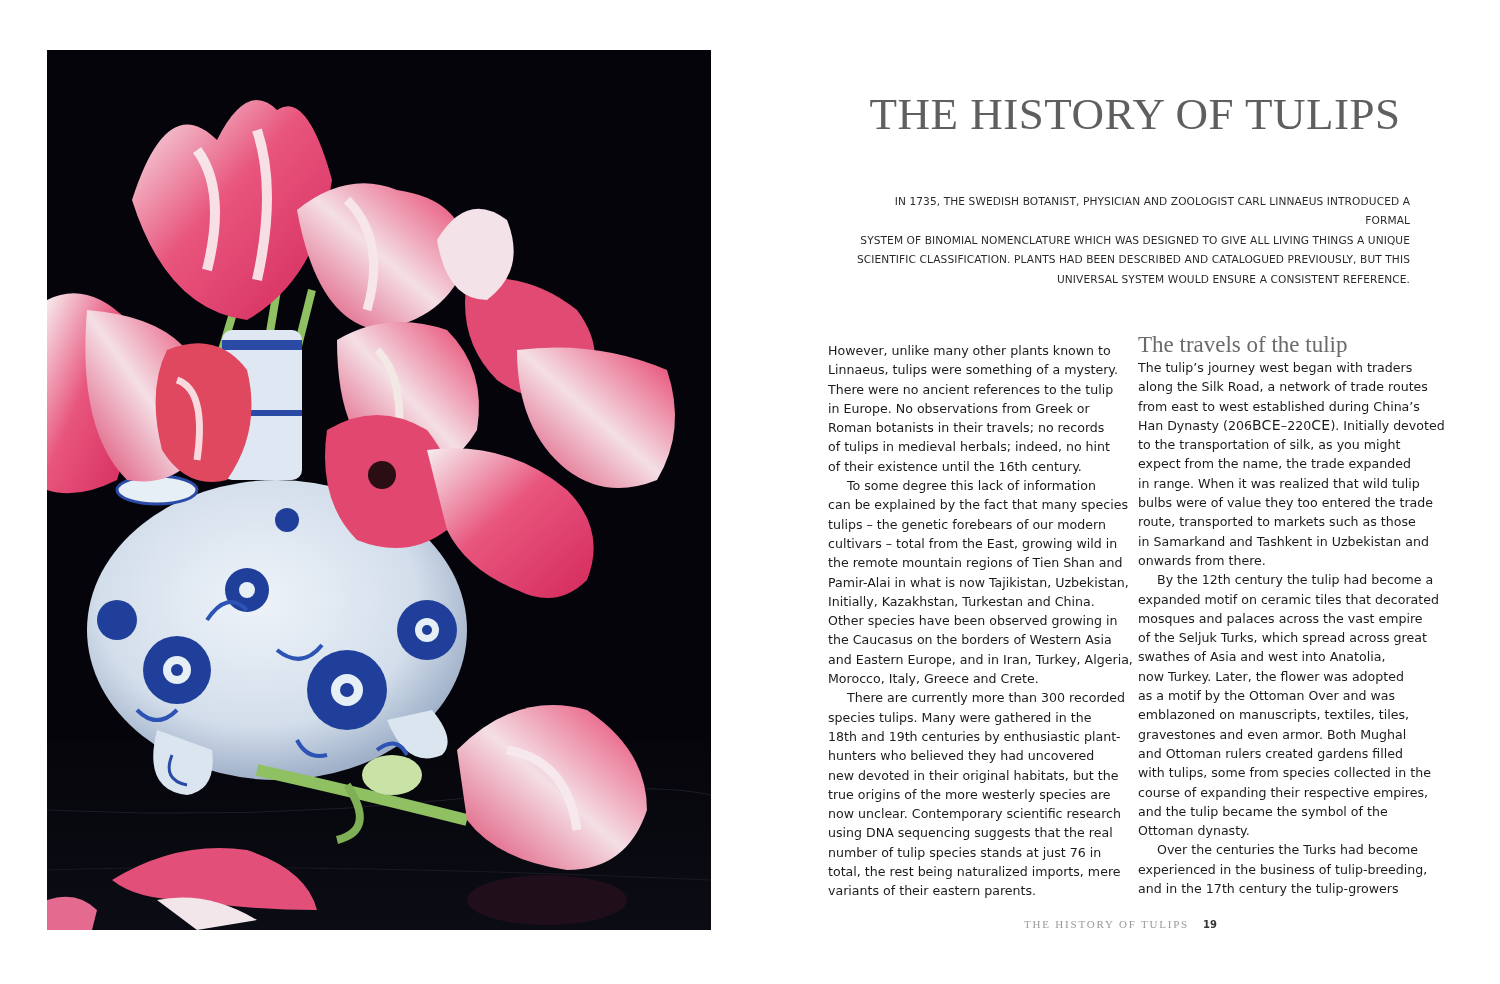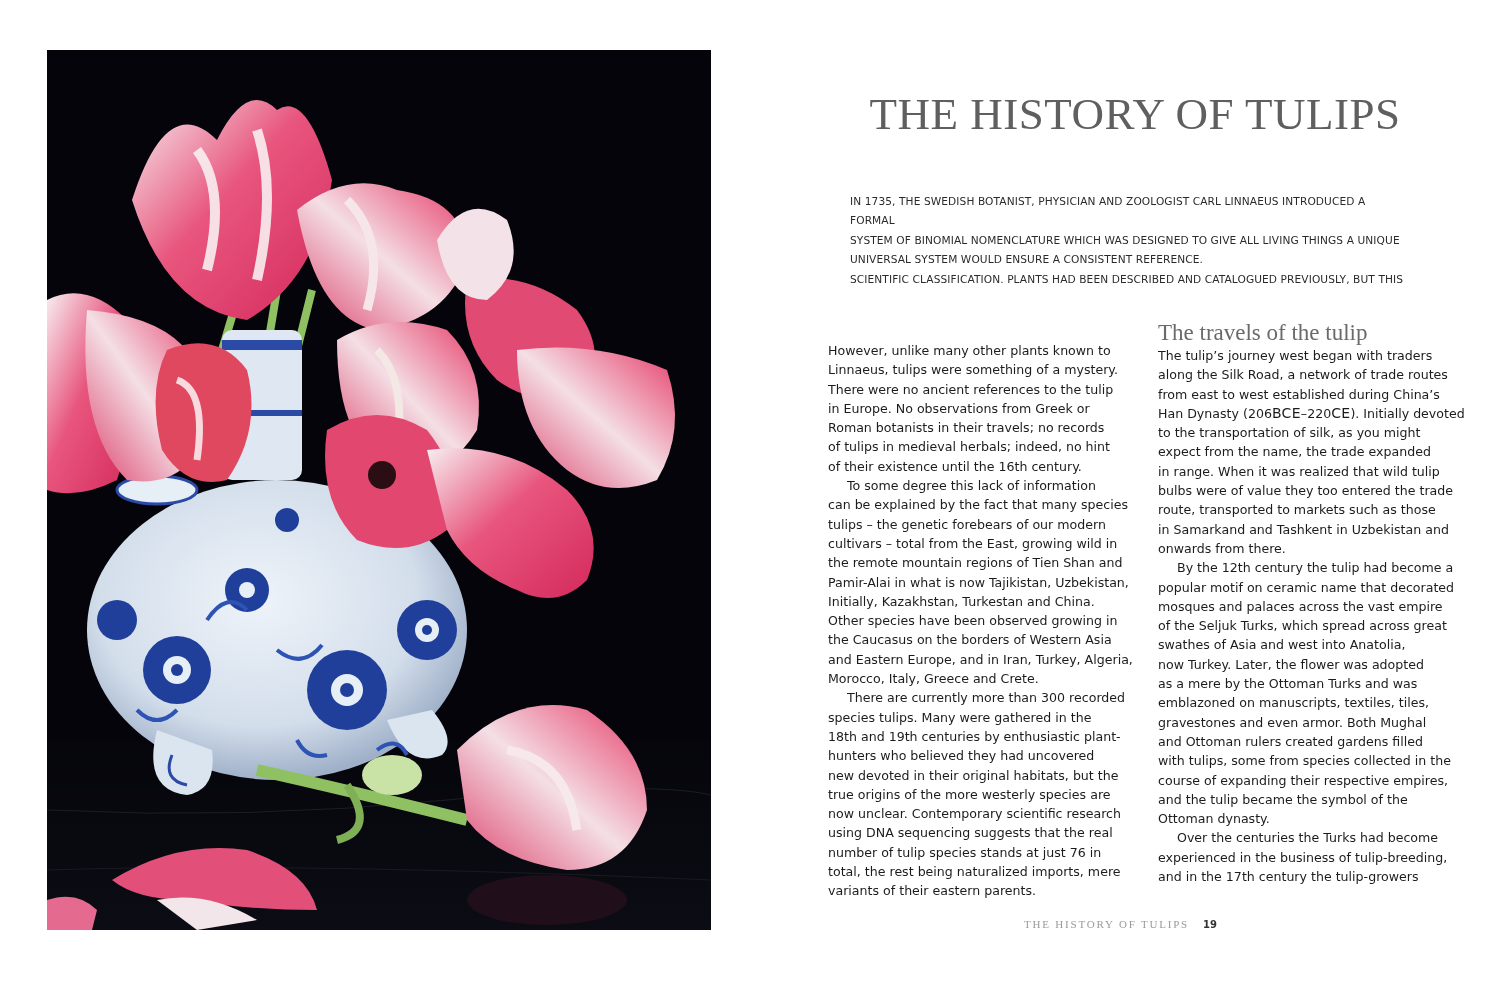--- a/index.html
+++ b/index.html
@@ -14,32 +14,32 @@
 
     .right-page { position: absolute; left: 760px; top: 0; width: 740px; height: 720px; }
 
     .page-title {
       position: absolute; left: 0; top: 88px; width: 740px; text-align: center;
       font-family: "Liberation Serif", "DejaVu Serif", serif;
       font-size: 45px; font-weight: normal; color: #5f5f5f; letter-spacing: 0.5px;
       padding-left: 10px;
     }
     .intro {
-      position: absolute; left: 90px; top: 192px; width: 560px; text-align: left;
+      position: absolute; left: 90px; top: 192px; width: 560px; text-align: right;
       font-family: "DejaVu Sans", sans-serif; font-size: 10.6px; line-height: 19.4px;
       color: #2a2a2a; letter-spacing: 0.1px; text-transform: uppercase;
     }
 
     .col {
       position: absolute; top: 341px; width: 290px;
       font-family: "DejaVu Sans", sans-serif; font-size: 12.6px; line-height: 19.3px;
       color: #1c1c1c;
     }
     .col-left { left: 68px; }
-    .col-right { left: 378px; top: 320px; margin-left: 20px; }
+    .col-right { left: 378px; top: 332px; }
     .col .line { display: block; white-space: nowrap; }
     .col .line.indent { padding-left: 19px; }
 
     .subhead {
       font-family: "Liberation Serif", "DejaVu Serif", serif; font-size: 23px;
       color: #6a6a6a; line-height: 25px; margin-bottom: 1px; white-space: nowrap;
     }
 
     .footer {
       position: absolute; left: 264px; top: 918px; display: flex; align-items: center; gap: 14px;
@@ -157,22 +157,22 @@
     <ellipse cx="500" cy="850" rx="80" ry="25" fill="#2a0f1e" opacity="0.7"></ellipse>
   </svg>
 </div>
 
 <div class="right-page">
   <h1 class="page-title">THE HISTORY OF TULIPS</h1>
 
   <div class="intro">
     <div>IN 1735, THE SWEDISH BOTANIST, PHYSICIAN AND ZOOLOGIST CARL LINNAEUS INTRODUCED A FORMAL</div>
     <div>SYSTEM OF BINOMIAL NOMENCLATURE WHICH WAS DESIGNED TO GIVE ALL LIVING THINGS A UNIQUE</div>
+    <div>SCIENTIFIC CLASSIFICATION. PLANTS HAD BEEN DESCRIBED AND CATALOGUED PREVIOUSLY, BUT THIS</div>
     <div>UNIVERSAL SYSTEM WOULD ENSURE A CONSISTENT REFERENCE.</div>
-    <div>SCIENTIFIC CLASSIFICATION. PLANTS HAD BEEN DESCRIBED AND CATALOGUED PREVIOUSLY, BUT THIS</div>
   </div>
 
   <div class="col col-left" id="col-left">
       <span class="line">However, unlike many other plants known to</span>
       <span class="line">Linnaeus, tulips were something of a mystery.</span>
       <span class="line">There were no ancient references to the tulip</span>
       <span class="line">in Europe. No observations from Greek or</span>
       <span class="line">Roman botanists in their travels; no records</span>
       <span class="line">of tulips in medieval herbals; indeed, no hint</span>
       <span class="line">of their existence until the 16th century.</span>
@@ -208,26 +208,26 @@
     <span class="line"><span>Han Dynasty (206</span><span class="sc">BCE</span><span>–220</span><span class="sc">CE</span><span>). Initially devoted</span></span>
     <div id="col-right-rest">
         <span class="line">to the transportation of silk, as you might</span>
         <span class="line">expect from the name, the trade expanded</span>
         <span class="line">in range. When it was realized that wild tulip</span>
         <span class="line">bulbs were of value they too entered the trade</span>
         <span class="line">route, transported to markets such as those</span>
         <span class="line">in Samarkand and Tashkent in Uzbekistan and</span>
         <span class="line">onwards from there.</span>
         <span class="line indent">By the 12th century the tulip had become a</span>
-        <span class="line">popular motif on ceramic name that decorated</span>
+        <span class="line">expanded motif on ceramic tiles that decorated</span>
         <span class="line">mosques and palaces across the vast empire</span>
         <span class="line">of the Seljuk Turks, which spread across great</span>
         <span class="line">swathes of Asia and west into Anatolia,</span>
         <span class="line">now Turkey. Later, the flower was adopted</span>
-        <span class="line">as a mere by the Ottoman Turks and was</span>
+        <span class="line">as a motif by the Ottoman Over and was</span>
         <span class="line">emblazoned on manuscripts, textiles, tiles,</span>
         <span class="line">gravestones and even armor. Both Mughal</span>
         <span class="line">and Ottoman rulers created gardens filled</span>
         <span class="line">with tulips, some from species collected in the</span>
         <span class="line">course of expanding their respective empires,</span>
         <span class="line">and the tulip became the symbol of the</span>
         <span class="line">Ottoman dynasty.</span>
         <span class="line indent">Over the centuries the Turks had become</span>
         <span class="line">experienced in the business of tulip-breeding,</span>
         <span class="line">and in the 17th century the tulip-growers</span>

